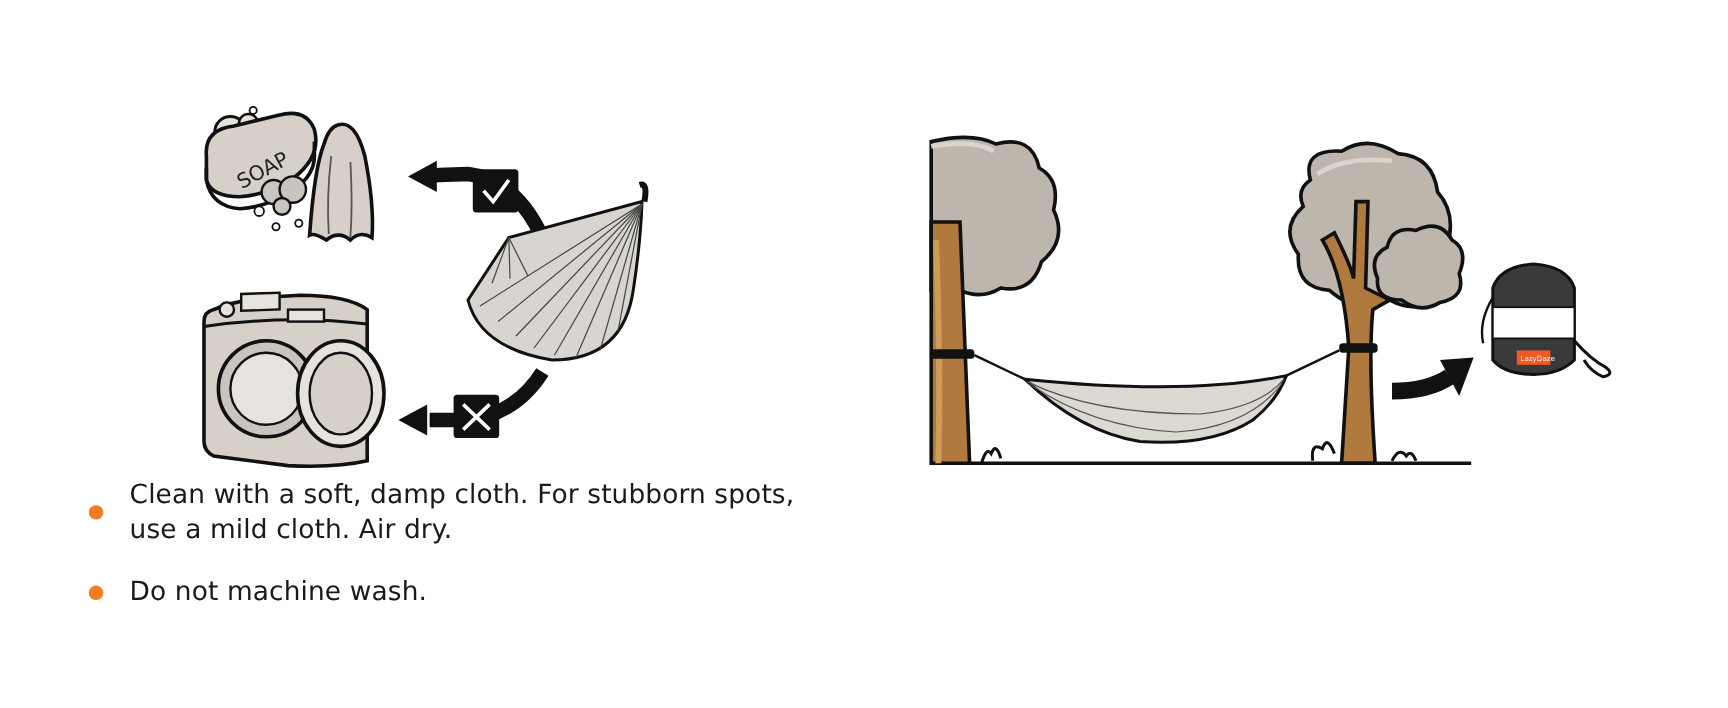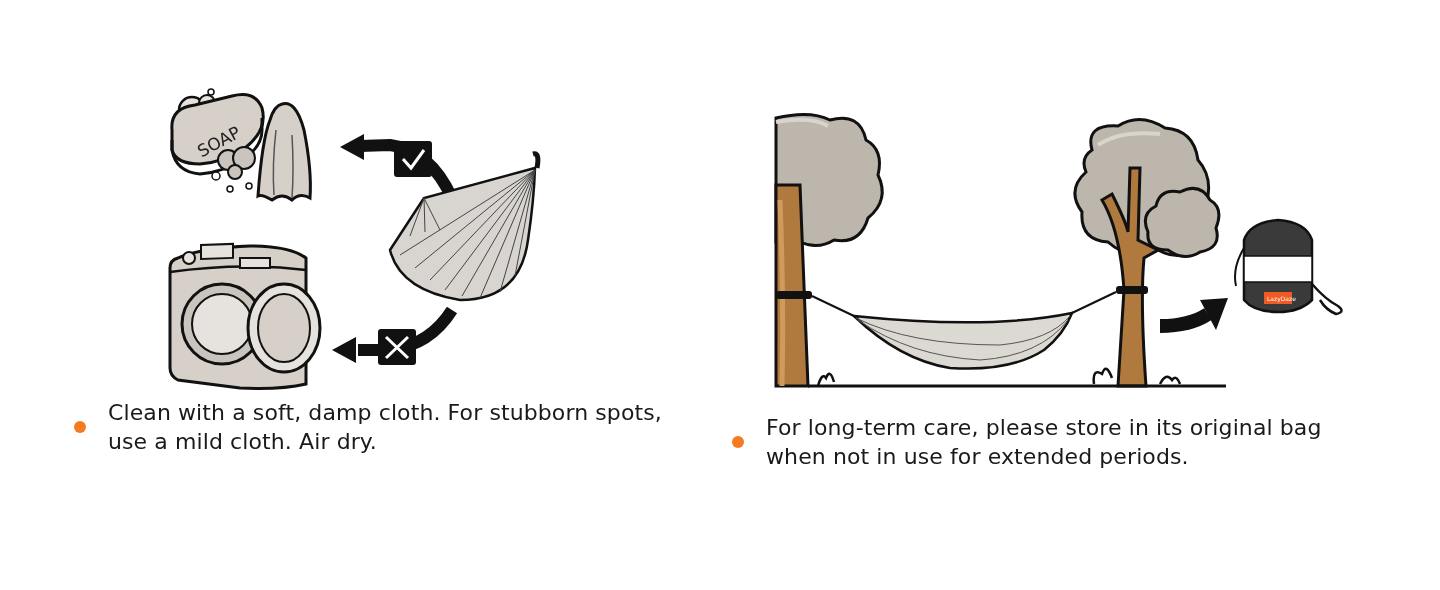--- a/index.html
+++ b/index.html
@@ -83,20 +83,26 @@
     </g>
   </svg>
 
   <div class="bullet-row" style="left:74px;top:398px;">
     <span class="dot" style="background:#f47b20;"></span>
     <div class="btext">
       <div>Clean with a soft, damp cloth. For stubborn spots,</div>
       <div>use a mild cloth. Air dry.</div>
     </div>
   </div>
+  <div class="bullet-row" style="left:74px;top:479px;">
+    <span class="dot" style="background:#f47b20;"></span>
+    <div class="btext">
+      <div>Do not machine wash.</div>
+    </div>
+  </div>
 </div>
 
 <div class="panel" style="left:720px;top:0;width:720px;height:590px;">
   <svg class="illus" width="720" height="400" viewBox="720 0 720 400" style="left:0;top:0;">
 
     <g>
       <path d="M776 118 Q810 110 830 120 Q860 112 866 140 Q884 150 878 175 Q890 200 868 218 Q860 245 834 240 Q818 250 800 242 L776 242 Z" fill="#bdb6ad" stroke="#111" stroke-width="3"></path>
       <path d="M776 122 Q812 116 828 126" fill="none" stroke="#d9d4ce" stroke-width="4"></path>
       <path d="M776 186 Q790 190 786 205 Q780 215 776 214" fill="#bdb6ad" stroke="#111" stroke-width="2.5"></path>
       <path d="M776 185 L800 185 L808 386 L776 386 Z" fill="#b07a3e" stroke="#111" stroke-width="3"></path>
@@ -133,20 +139,13 @@
     <g>
       <path d="M1244 240 Q1250 222 1278 220 Q1306 222 1312 240 L1312 300 Q1300 312 1278 312 Q1254 312 1244 300 Z" fill="#3a3a3a" stroke="#111" stroke-width="2.5"></path>
       <rect x="1244" y="256" width="68" height="26" fill="#ffffff" stroke="#111" stroke-width="1.5"></rect>
       <path d="M1244 248 Q1232 268 1236 286" fill="none" stroke="#111" stroke-width="2"></path>
       <path d="M1312 284 Q1326 300 1338 306 Q1346 312 1336 314 Q1326 310 1320 300" fill="none" stroke="#111" stroke-width="2.5"></path>
       <rect x="1264" y="292" width="28" height="12" fill="#f15a22"></rect>
       <text x="1267" y="301" font-family="'DejaVu Sans', sans-serif" font-size="6" fill="#fff">LazyDaze</text>
     </g>
   </svg>
 
-  <div class="bullet-row" style="left:12px;top:413px;">
-    <span class="dot" style="background:#f47b20;"></span>
-    <div class="btext">
-      <div>For long-term care, please store in its original bag</div>
-      <div>when not in use for extended periods.</div>
-    </div>
-  </div>
 </div>
 
 </body></html>

